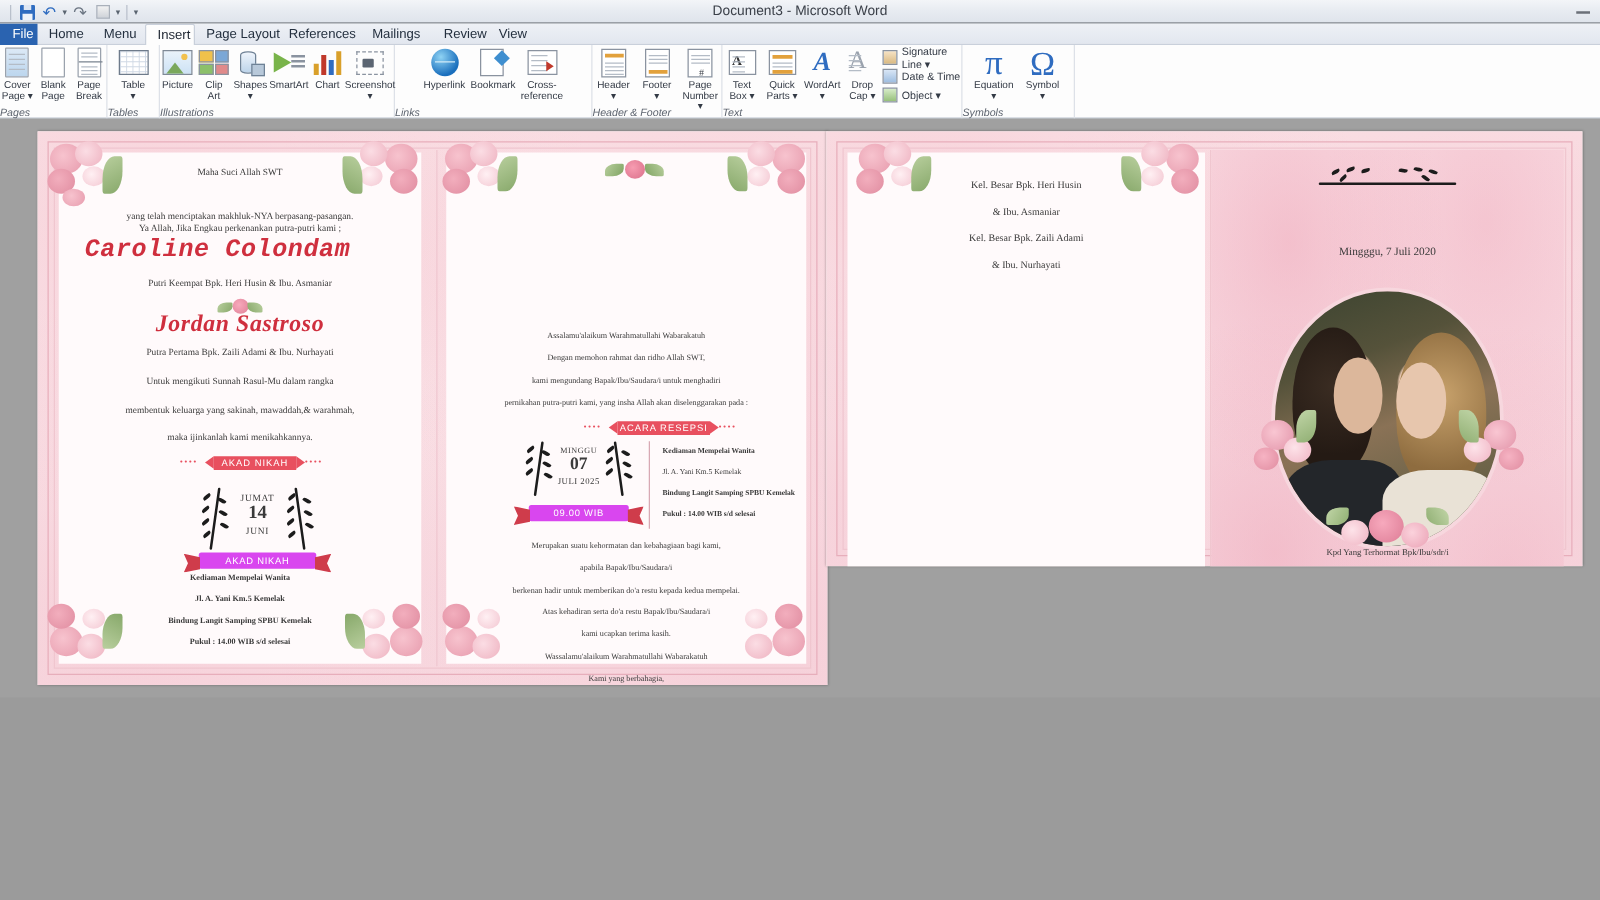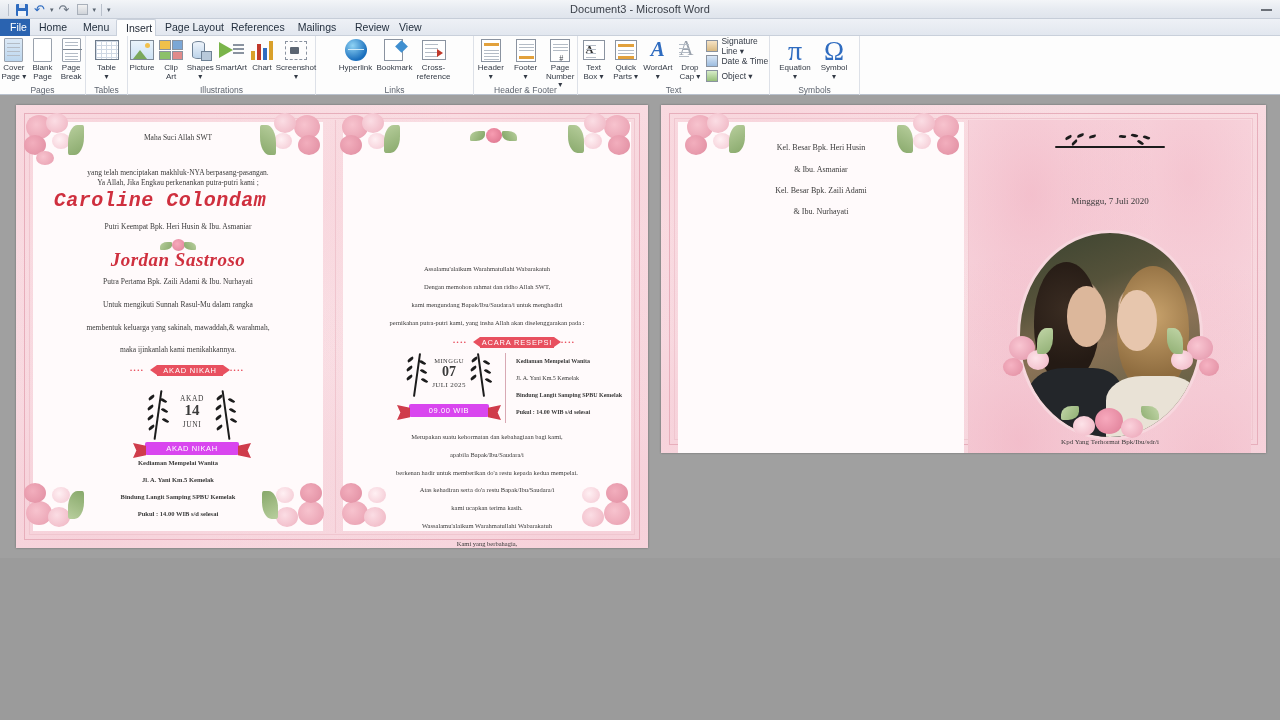--- a/index.html
+++ b/index.html
@@ -38,21 +38,21 @@
   #ribbon { position:absolute; left:0; top:19px; width:1280px; height:76px; background:#fdfdfd; }
   #tabs { position:absolute; left:0; top:0; height:17px; width:1280px; background:linear-gradient(#eef1f6,#e2e7ef); border-bottom:1px solid #c9d0db; }
   .tab {
     position:absolute; top:0; height:17px; line-height:17px;
     font-size:10.5px; color:#24303f; padding:0 9px; white-space:nowrap; cursor:default;
   }
   .tab.file { background:#2a63b0; color:#fff; font-size:10.5px; padding:0 10px; }
   .tab.active { background:#fdfdfd; border-left:1px solid #c9d0db; border-right:1px solid #c9d0db; border-top:1px solid #c9d0db; border-radius:2px 2px 0 0; color:#1c2430; }
   #ribbon-body { position:absolute; left:0; top:17px; width:1280px; height:59px; background:#fdfdfd; border-bottom:1px solid #b9c1cd; }
   .grp { position:absolute; top:0; height:59px; border-right:1px solid #dde1e8; }
-  .grp-label { position:absolute; bottom:0px; width:100%; text-align:center; font-size:8.5px; color:#5d646f; }
+  .grp-label { position:absolute; bottom:0px; width:100%; font-size:8.5px; color:#5d646f;font-style:italic; }
   .gitems { position:absolute; top:1px; left:0; width:100%; height:46px; display:flex; align-items:flex-start; justify-content:center; gap:1px; }
   .bigbtn { width:38px; display:flex; flex-direction:column; align-items:center; padding-top:1px; cursor:default; }
   .bigbtn .lbl { font-size:8px; color:#333a45; text-align:center; line-height:8.5px; margin-top:1px; white-space:pre-line; }
   .icn { width:26px; height:25px; position:relative; }
   .smallrow { display:flex; flex-direction:column; justify-content:center; gap:2px; padding-top:2px; }
   .smallbtn { display:flex; align-items:center; gap:3px; font-size:8.5px; color:#333a45; height:13px; cursor:default; }
   .smallbtn .si { width:12px; height:12px; position:relative; flex:none; }
 
   
   .pg { width:19px; height:24px; background:#fff; border:1px solid #9aa2ad; border-radius:1px; position:relative; margin:0 auto; }
@@ -96,21 +96,21 @@
   .dropcap .ln { position:absolute; right:0; height:1px; width:10px; background:#b4bcc6; }
   .piG { font:28px "Liberation Serif",serif; color:#2f6cc0; text-align:center; line-height:26px; }
   .omG { font:27px "Liberation Serif",serif; color:#2f6cc0; text-align:center; line-height:26px; }
 
   
   #workspace { position:absolute; left:0; top:95px; width:1280px; height:625px; background:#9b9b9b; }
   #doc-area { position:absolute; left:0; top:0; width:1280px; height:463px; background:#a0a0a0; }
 
   
   .page { position:absolute; top:10px; background:#fdf2f3; box-shadow:0 0 2px rgba(0,0,0,.35); overflow:hidden; }
-  #page-left { left:16px; width:632px; height:443px; }
+  #page-left { left:30px; width:632px; height:443px; }
   #page-right { left:661px; width:605px; height:348px; }
 
   
   .paper {
     position:absolute; inset:0;
     background:
       radial-gradient(ellipse at 15% 12%, rgba(240,170,185,.30), transparent 46%),
       radial-gradient(ellipse at 88% 18%, rgba(238,165,180,.26), transparent 48%),
       radial-gradient(ellipse at 10% 90%, rgba(240,175,190,.30), transparent 46%),
       radial-gradient(ellipse at 92% 88%, rgba(236,160,178,.26), transparent 48%),
@@ -573,21 +573,21 @@
       <div class="wreath" style="left:196px;top:285px;width:28px;height:50px;">
         <div class="branch" style="left:13px;top:0;height:50px;transform:rotate(-8deg);"></div>
         <div class="leaf" style="left:4px;top:6px;transform:rotate(-35deg);"></div>
         <div class="leaf" style="left:16px;top:9px;transform:rotate(35deg);"></div>
         <div class="leaf" style="left:3px;top:16px;transform:rotate(-35deg);"></div>
         <div class="leaf" style="left:17px;top:19px;transform:rotate(35deg);"></div>
         <div class="leaf" style="left:3px;top:26px;transform:rotate(-35deg);"></div>
         <div class="leaf" style="left:18px;top:29px;transform:rotate(35deg);"></div>
         <div class="leaf" style="left:4px;top:36px;transform:rotate(-35deg);"></div>
       </div>
-      <div class="t serif dark" style="left:148px;top:289px;width:56px;font-size:7.5px;letter-spacing:.6px;">AKAD</div>
+      <div class="t serif dark" style="left:148px;top:289px;width:56px;font-size:7.5px;letter-spacing:.6px;">JUMAT</div>
       <div class="t serif dark" style="left:148px;top:297px;width:56px;font-size:15px;font-weight:bold;">14</div>
       <div class="t serif dark" style="left:148px;top:315px;width:56px;font-size:7.5px;letter-spacing:.6px;">JUNI</div>
 
       <div class="bigribbon" style="left:129px;top:337px;width:94px;">AKAD NIKAH</div>
 
       <div class="t serif dark" style="left:17px;top:354px;width:290px;font-size:6.5px;font-weight:bold;">Kediaman Mempelai Wanita</div>
       <div class="t serif dark" style="left:17px;top:371px;width:290px;font-size:6.5px;font-weight:bold;">Jl. A. Yani Km.5 Kemelak</div>
       <div class="t serif dark" style="left:17px;top:388px;width:290px;font-size:6.5px;font-weight:bold;">Bindung Langit Samping SPBU Kemelak</div>
       <div class="t serif dark" style="left:17px;top:405px;width:290px;font-size:6.5px;font-weight:bold;">Pukul : 14.00 WIB s/d selesai</div>
 

